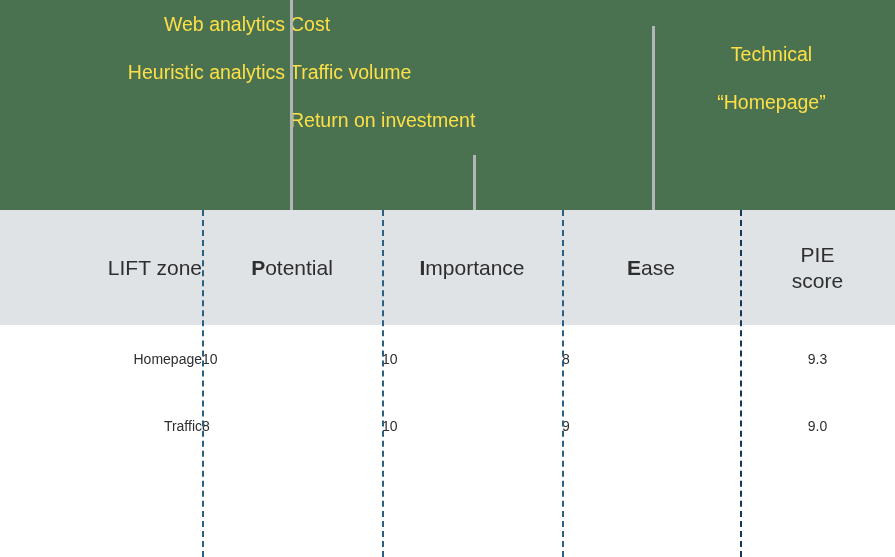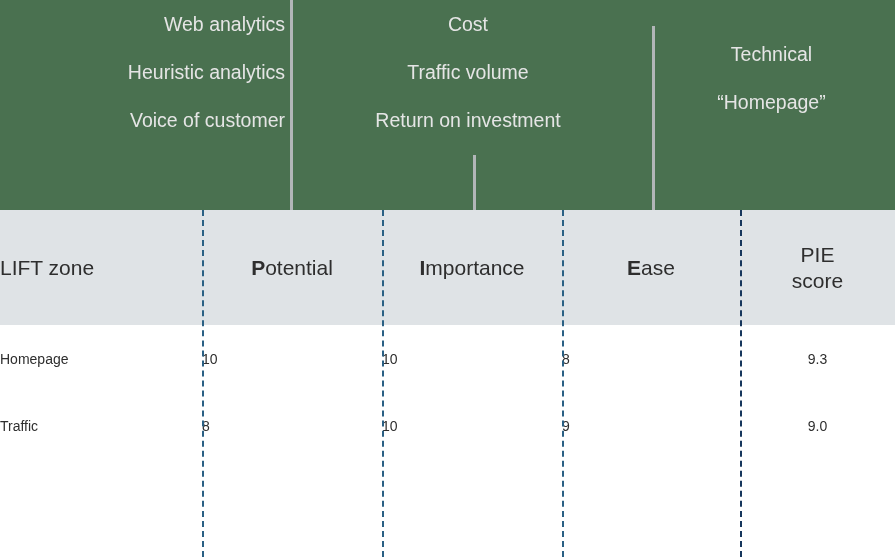--- a/index.html
+++ b/index.html
@@ -25,38 +25,37 @@
     position: absolute;
     left: 0;
     top: 0;
     width: 895px;
     height: 210px;
     background: #4a7150;
   }
 
   .ann-group {
     position: absolute;
-    color: #e5e5e5;
+    color: #fde047;
     font-size: 19.5px;
     line-height: 48px;
     white-space: nowrap;
   }
   .ann-line { display: block; }
 
   .ann-potential {
     left: 0;
     top: 0;
     width: 285px;
     text-align: right;
   }
   .ann-importance {
-    left: 284px;
+    left: 290px;
     top: 0;
     width: 368px;
-    text-align: center;
   }
   .ann-ease {
     left: 694px;
     top: 30px;
     width: 155px;
     text-align: center;
     line-height: 48px;
   }
 
   
@@ -114,21 +113,21 @@
     font-weight: normal;
     font-size: 21px;
   }
   .grid-table tbody td {
     height: 67px;
     vertical-align: middle;
     font-size: 14px;
     font-weight: normal;
   }
 
-  .cell-label { text-align: left; padding-left: 34px; margin-top: 12px; }
+  .cell-label { text-align: right; padding-left: 34px; margin-top: 12px; }
   .cell-num   { }
 
   .hdr-initial { font-weight: bold; }
   .hdr-pie {
     font-weight: bold;
     font-size: 19.5px;
     line-height: 26px;
     text-align: center;
   }
   .pie-score {
@@ -153,21 +152,20 @@
 </head>
 <body>
 
 <div id="page">
 
   <div class="green-band">
 
     <div class="ann-group ann-potential">
       <span class="ann-line">Web analytics</span>
       <span class="ann-line">Heuristic analytics</span>
-      <span class="ann-line">Voice of customer</span>
     </div>
 
     <div class="ann-group ann-importance">
       <span class="ann-line">Cost</span>
       <span class="ann-line">Traffic volume</span>
       <span class="ann-line">Return on investment</span>
     </div>
 
     <div class="ann-group ann-ease">
       <span class="ann-line">Technical</span>

